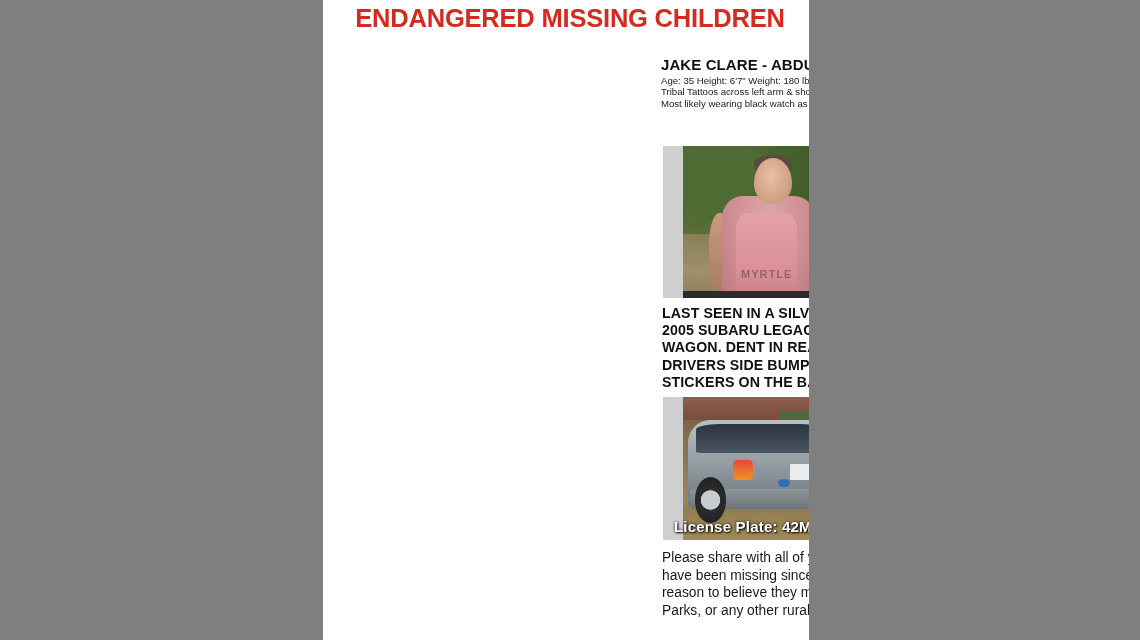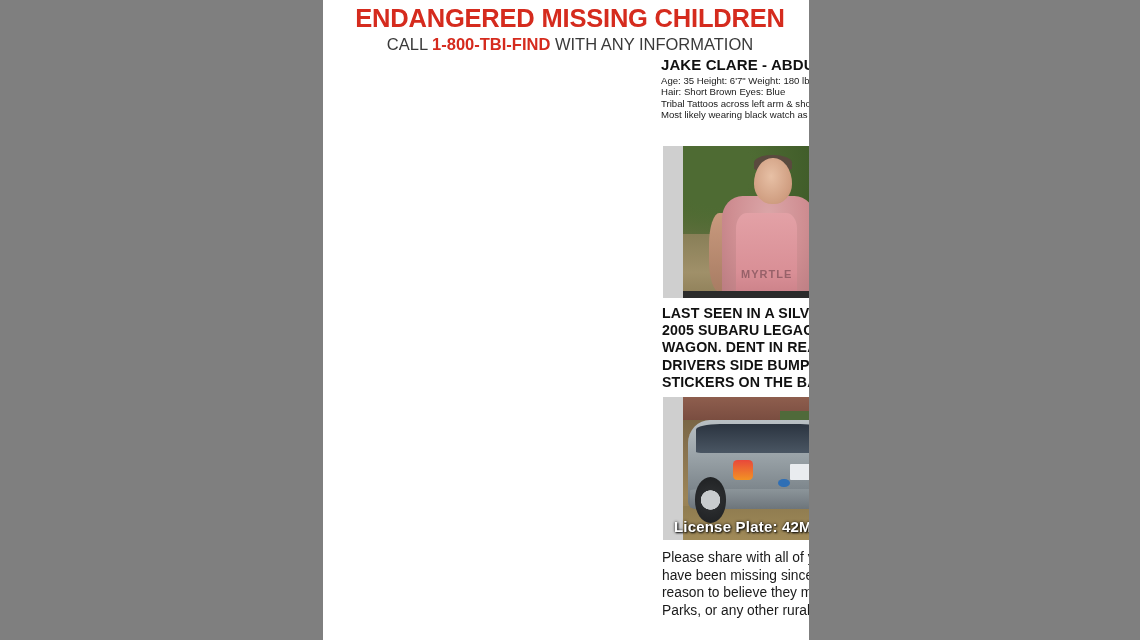--- a/index.html
+++ b/index.html
@@ -231,26 +231,24 @@
   }
 </style>
 </head>
 <body>
 
 <div id="screen">
 
   <div id="poster">
 
     <div class="hdr-title">ENDANGERED MISSING CHILDREN</div>
-    <div class="hdr-sub"><span>CALL </span><span class="phone">1-800-TBI-FIND</span><span> WITH ANY INFORMATION</span></div>
 
     <div id="jake-block">
       <div class="person-name">JAKE CLARE - ABDUCTOR</div>
       <div class="person-detail">Age: 35  Height: 6'7" Weight: 180 lb</div>
-      <div class="person-detail">Hair: Short Brown   Eyes: Blue</div>
       <div class="person-detail">Tribal Tattoos across left arm &amp; shoulder</div>
       <div class="person-detail">Most likely wearing black watch as pictured below</div>
     </div>
 
     <div class="photo" id="photo-jake-outdoor">
       <div class="scene">
         <div class="bg"></div>
         <div class="ground"></div>
         <div class="arm-l"></div>
         <div class="arm-r"></div>

